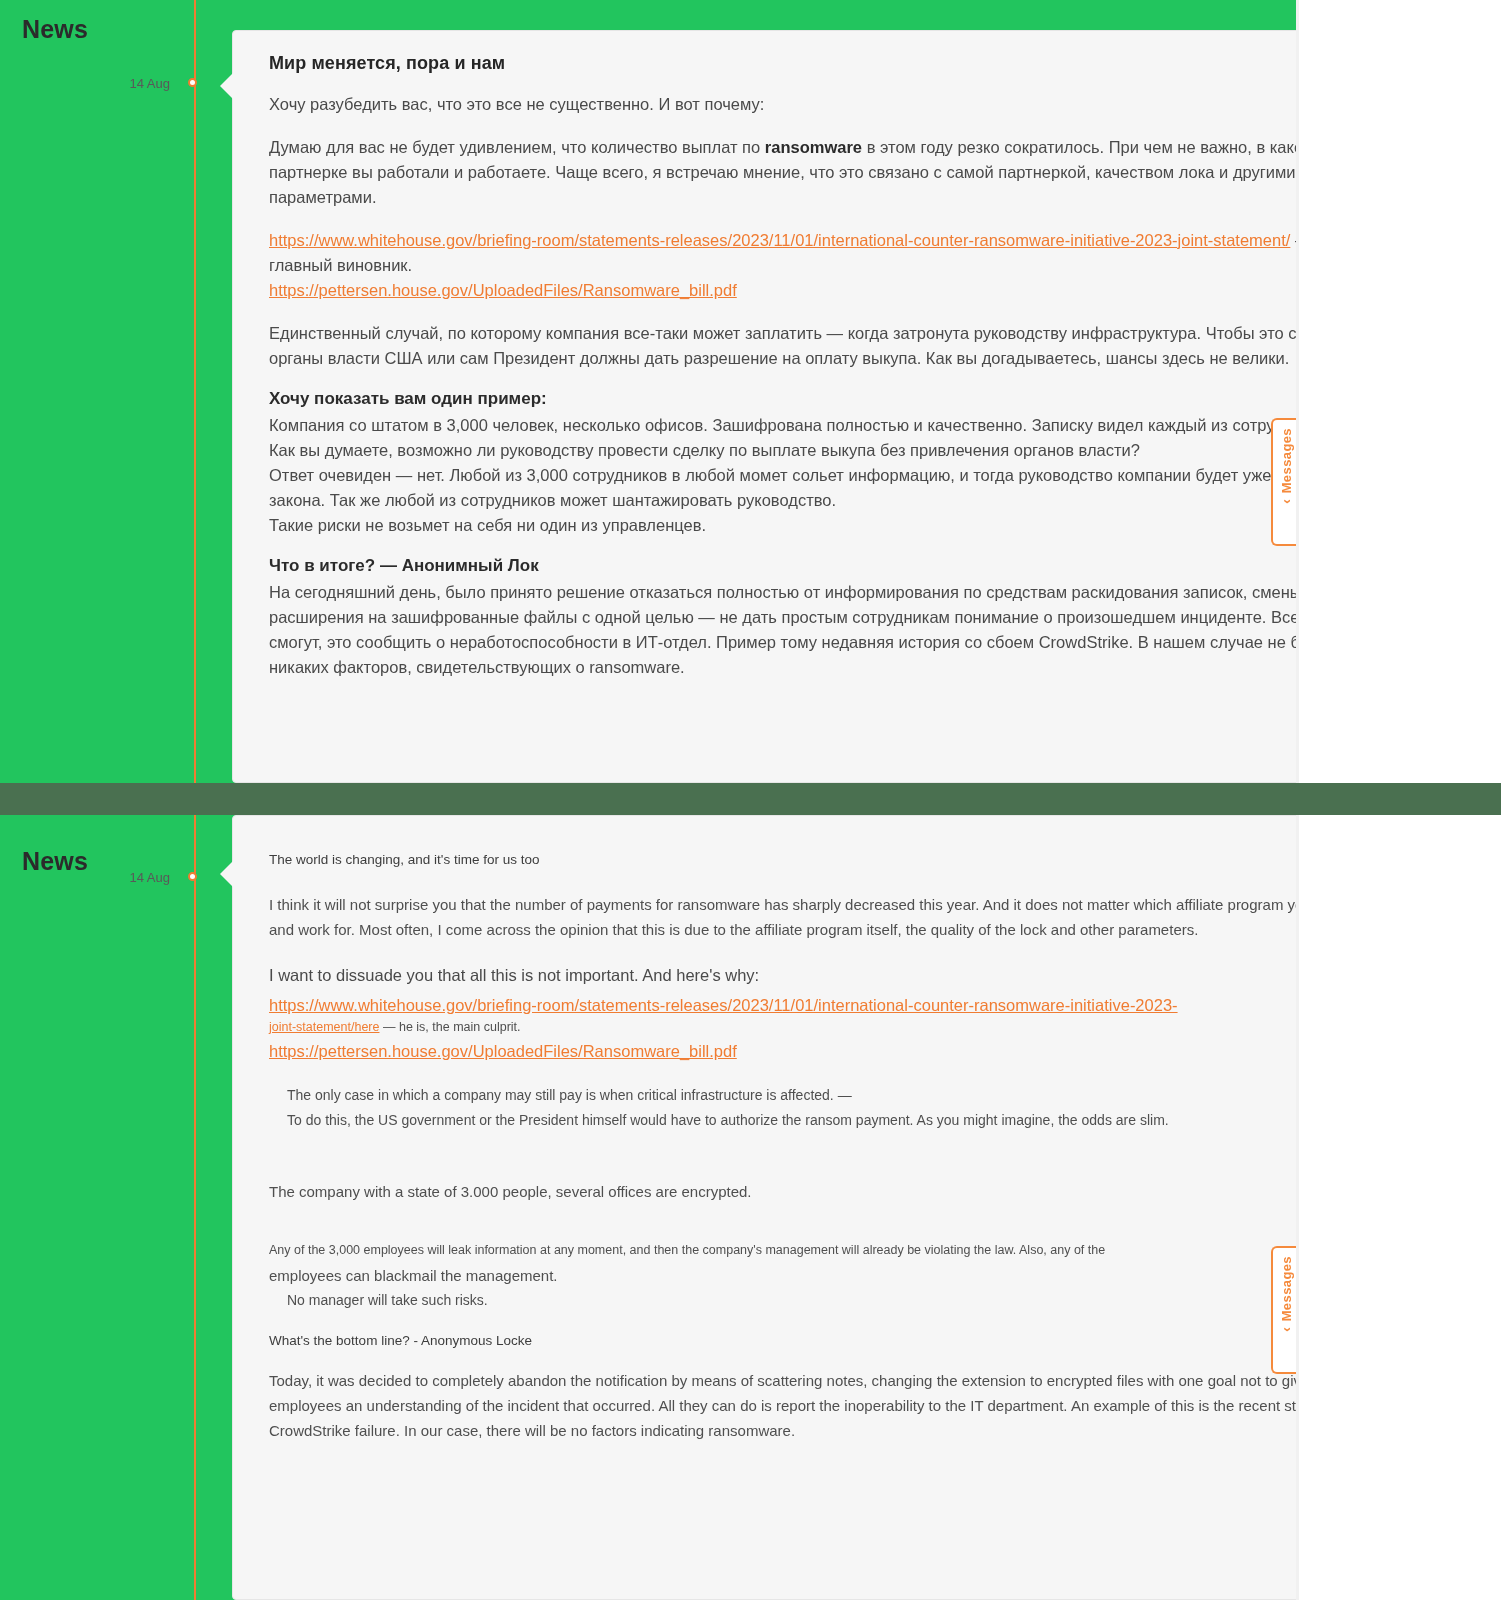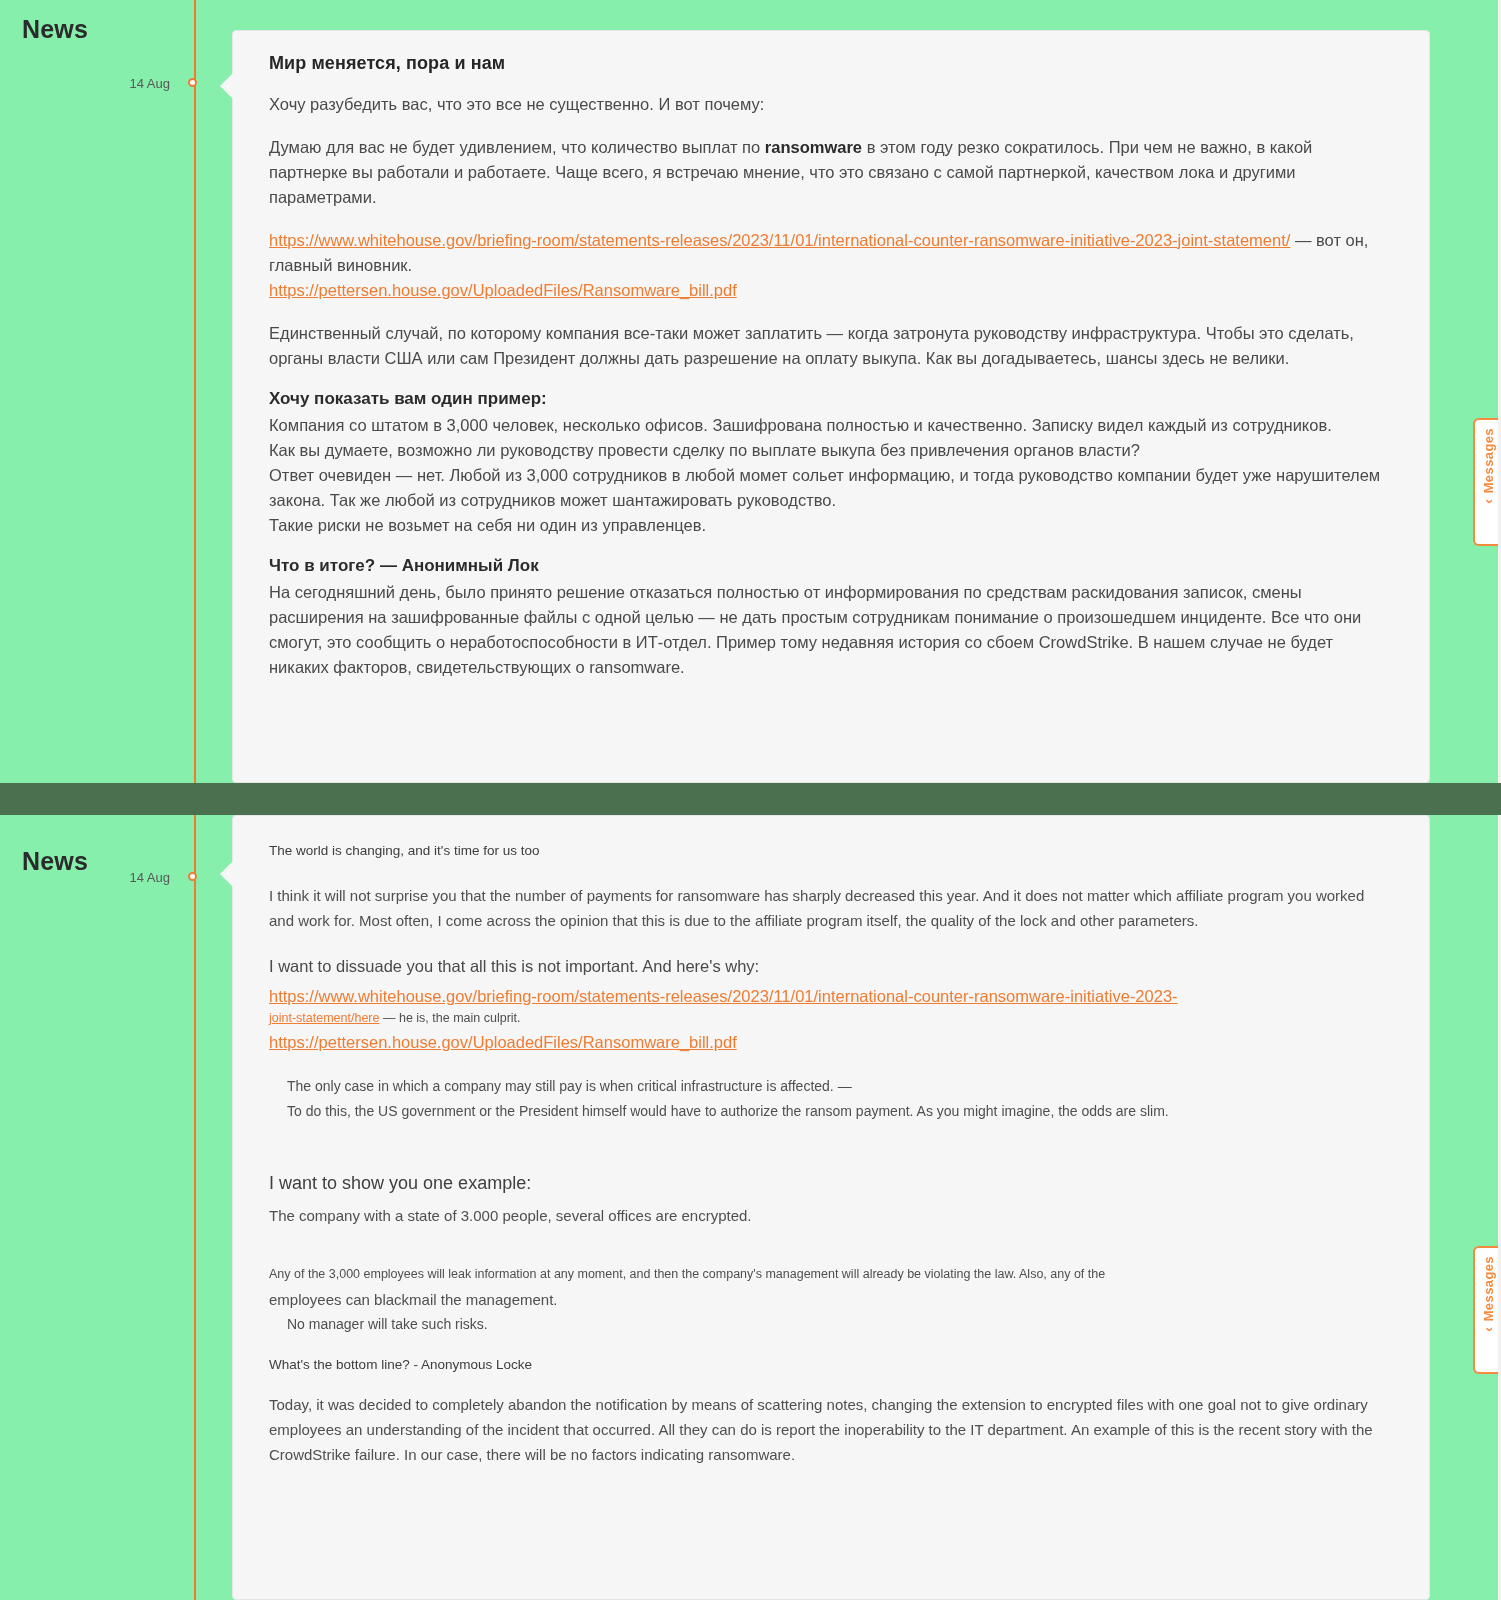--- a/index.html
+++ b/index.html
@@ -12,22 +12,22 @@
     width: 1501px;
     height: 1600px;
     font-family: "Liberation Sans", sans-serif;
     color: #3a3a3a;
     overflow: hidden;
     position: relative;
   }
 
   .panel {
     position: relative;
-    width: 1501px;
-    background: #86efac;
+    width: 1299px;
+    background: #22c55e;
     overflow: hidden;
   }
   .panel-ru { height: 783px; }
   .panel-en { height: 785px; }
 
   .divider-green {
     width: 1501px;
     height: 32px;
     background: #4a7050;
   }
@@ -151,21 +151,21 @@
     margin: 0 0 18px 0;
     color: #4a4a4a;
   }
 
   
   .en { color: #4f4f4f; }
   .en .t-title {
     font-size: 13.5px;
     font-weight: normal;
     color: #3d3d3d;
-    margin: 3px 0 22px 0;
+    margin: 12px 0 22px 0;
     line-height: 20px;
   }
   .en .t-body {
     font-size: 14px;
     line-height: 25px;
     margin: 0 0 20px 18px;
     color: #4f4f4f;
   }
   .en .t-body-sm {
     font-size: 12.5px;
@@ -324,21 +324,20 @@
       </div>
       <div style="margin-bottom:22px">
         <a class="link link-lg" href="#">https://pettersen.house.gov/UploadedFiles/Ransomware_bill.pdf</a>
       </div>
 
       <div class="t-body nogap">The only case in which a company may still pay is when critical infrastructure is affected.     —</div>
       <div class="t-body">To do this, the US government or the President himself would have to authorize the ransom payment. As you might imagine, the odds are slim.</div>
 
       <div class="sp-lg"></div>
 
-      <div class="t-h">I want to show you one example:</div>
       <div class="t-mid">The company with a state of 3.000 people, several offices are encrypted.</div>
 
       <div class="sp-md"></div>
 
       <div class="t-body-sm nogap">Any of the 3,000 employees will leak information at any moment, and then the company's management will already be violating the law. Also, any of the</div>
       <div class="t-mid nogap">employees can blackmail the management.</div>
       <div class="t-body">No manager will take such risks.</div>
 
       <div class="t-h-sm">What's the bottom line? - Anonymous Locke</div>
 

